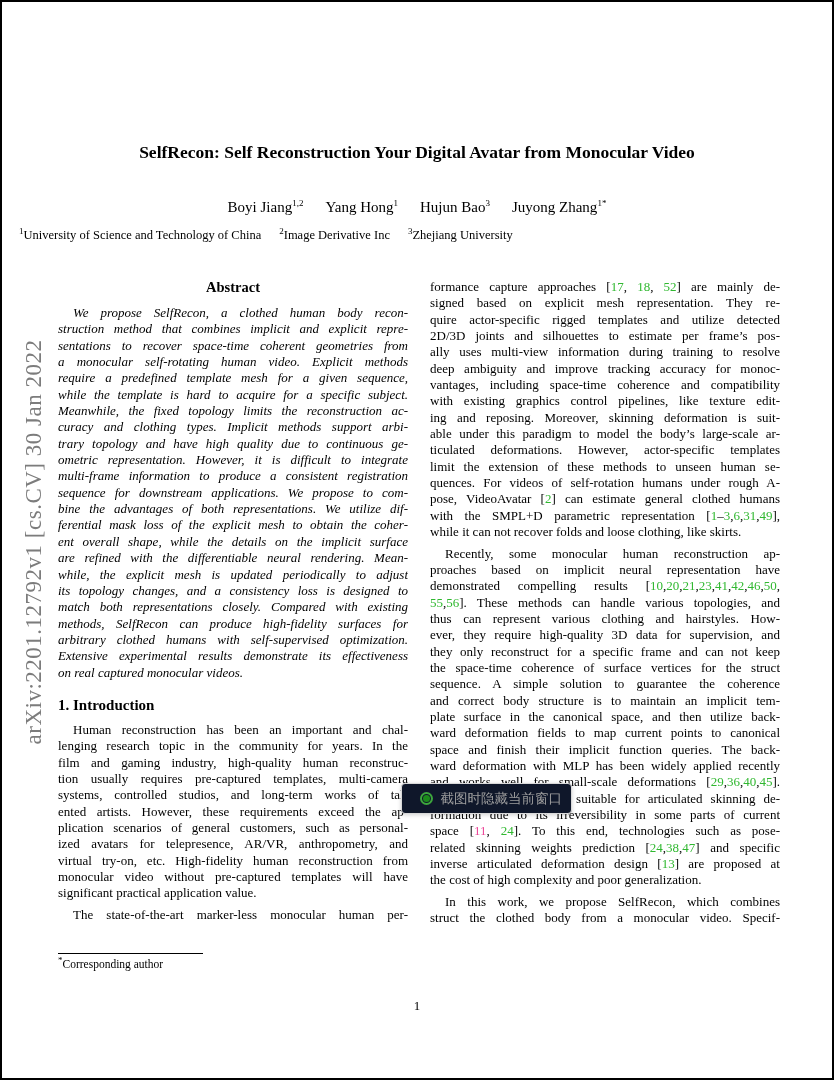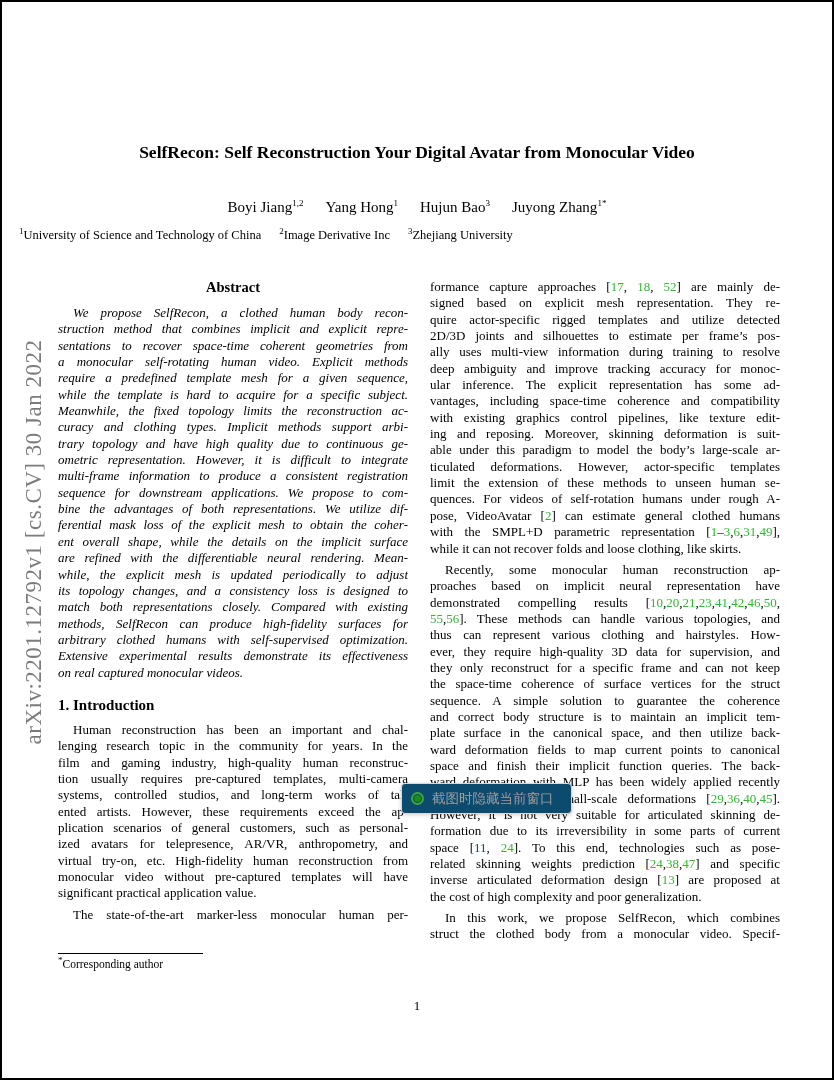--- a/index.html
+++ b/index.html
@@ -51,25 +51,26 @@
   }
   .footnote{position:absolute;left:56px;top:951px;width:350px;font-size:11.5px;}
   .footnote-rule{width:145px;border-top:1.4px solid #000;margin-bottom:4px;}
   .page-number{
     position:absolute;top:996px;left:0;right:0;
     text-align:center;font-size:13px;
   }
   .overlay{
     position:absolute;left:399px;top:781px;
     width:171px;height:31px;box-sizing:border-box;
-    background:#0c4a6e;border:1px solid #d9d9d9;border-radius:4px;
+    background:#0f172a;border:1px solid #d9d9d9;border-radius:4px;
     box-shadow:0 1px 4px rgba(0,0,0,0.18);
     display:flex;align-items:center;gap:8px;padding:0 9px;
     font-family:"Liberation Sans","DejaVu Sans",sans-serif;
     z-index:10;
+    justify-content:flex-end;
   }
   .record-icon{
     width:13px;height:13px;border-radius:50%;
     box-sizing:border-box;flex:0 0 auto;
     display:flex;align-items:center;justify-content:center;
   }
   .record-icon .dot{width:7px;height:7px;border-radius:50%;}
   .overlay-label{font-size:13.5px;white-space:nowrap;}
 </style>
 </head>
@@ -132,21 +133,20 @@
     </div>
 
   <div class="col col-right">
       <div class="para">
         <div class="line"><span>formance capture approaches [</span><span class="cite" style="color: rgb(48, 184, 48);">17</span><span>, </span><span class="cite" style="color: rgb(48, 184, 48);">18</span><span>, </span><span class="cite" style="color: rgb(48, 184, 48);">52</span><span>] are mainly de-</span></div>
         <div class="line"><span>signed based on explicit mesh representation.  They re-</span></div>
         <div class="line"><span>quire actor-specific rigged templates and utilize detected</span></div>
         <div class="line"><span>2D/3D joints and silhouettes to estimate per frame’s pos-</span></div>
         <div class="line"><span>ally uses multi-view information during training to resolve</span></div>
         <div class="line"><span>deep ambiguity and improve tracking accuracy for monoc-</span></div>
-        <div class="line"><span>ular inference.  The explicit representation has some ad-</span></div>
         <div class="line"><span>vantages, including space-time coherence and compatibility</span></div>
         <div class="line"><span>with existing graphics control pipelines, like texture edit-</span></div>
         <div class="line"><span>ing and reposing.  Moreover, skinning deformation is suit-</span></div>
         <div class="line"><span>able under this paradigm to model the body’s large-scale ar-</span></div>
         <div class="line"><span>ticulated deformations.  However, actor-specific templates</span></div>
         <div class="line"><span>limit the extension of these methods to unseen human se-</span></div>
         <div class="line"><span>quences. For videos of self-rotation humans under rough A-</span></div>
         <div class="line"><span>pose, VideoAvatar [</span><span class="cite" style="color: rgb(48, 184, 48);">2</span><span>] can estimate general clothed humans</span></div>
         <div class="line"><span>with the SMPL+D parametric representation [</span><span class="cite" style="color: rgb(48, 184, 48);">1</span><span>–</span><span class="cite" style="color: rgb(48, 184, 48);">3</span><span>,</span><span class="cite" style="color: rgb(48, 184, 48);">6</span><span>,</span><span class="cite" style="color: rgb(48, 184, 48);">31</span><span>,</span><span class="cite" style="color: rgb(48, 184, 48);">49</span><span>],</span></div>
         <div class="line nolast"><span>while it can not recover folds and loose clothing, like skirts.</span></div>
@@ -162,21 +162,21 @@
         <div class="line"><span>the space-time coherence of surface vertices for the struct</span></div>
         <div class="line"><span>sequence.  A simple solution to guarantee the coherence</span></div>
         <div class="line"><span>and correct body structure is to maintain an implicit tem-</span></div>
         <div class="line"><span>plate surface in the canonical space, and then utilize back-</span></div>
         <div class="line"><span>ward deformation fields to map current points to canonical</span></div>
         <div class="line"><span>space and finish their implicit function queries.  The back-</span></div>
         <div class="line"><span>ward deformation with MLP has been widely applied recently</span></div>
         <div class="line"><span>and works well for small-scale deformations [</span><span class="cite" style="color: rgb(48, 184, 48);">29</span><span>,</span><span class="cite" style="color: rgb(48, 184, 48);">36</span><span>,</span><span class="cite" style="color: rgb(48, 184, 48);">40</span><span>,</span><span class="cite" style="color: rgb(48, 184, 48);">45</span><span>].</span></div>
         <div class="line"><span>However, it is not very suitable for articulated skinning de-</span></div>
         <div class="line"><span>formation due to its irreversibility in some parts of current</span></div>
-        <div class="line"><span>space [</span><span class="cite" style="color: #0c4a6e;">11</span><span>, </span><span class="cite" style="color: rgb(48, 184, 48);">24</span><span>].  To this end, technologies such as pose-</span></div>
+        <div class="line"><span>space [</span><span class="cite" style="color: #ec4899;">11</span><span>, </span><span class="cite" style="color: rgb(48, 184, 48);">24</span><span>].  To this end, technologies such as pose-</span></div>
         <div class="line"><span>related skinning weights prediction [</span><span class="cite" style="color: rgb(48, 184, 48);">24</span><span>,</span><span class="cite" style="color: rgb(48, 184, 48);">38</span><span>,</span><span class="cite" style="color: rgb(48, 184, 48);">47</span><span>] and specific</span></div>
         <div class="line"><span>inverse articulated deformation design [</span><span class="cite" style="color: rgb(48, 184, 48);">13</span><span>] are proposed at</span></div>
         <div class="line nolast"><span>the cost of high complexity and poor generalization.</span></div>
       </div>
       <div class="para">
         <div class="line ind"><span>In this work, we propose SelfRecon, which combines</span></div>
         <div class="line"><span>struct the clothed body from a monocular video.  Specif-</span></div>
       </div>
     </div>
 

